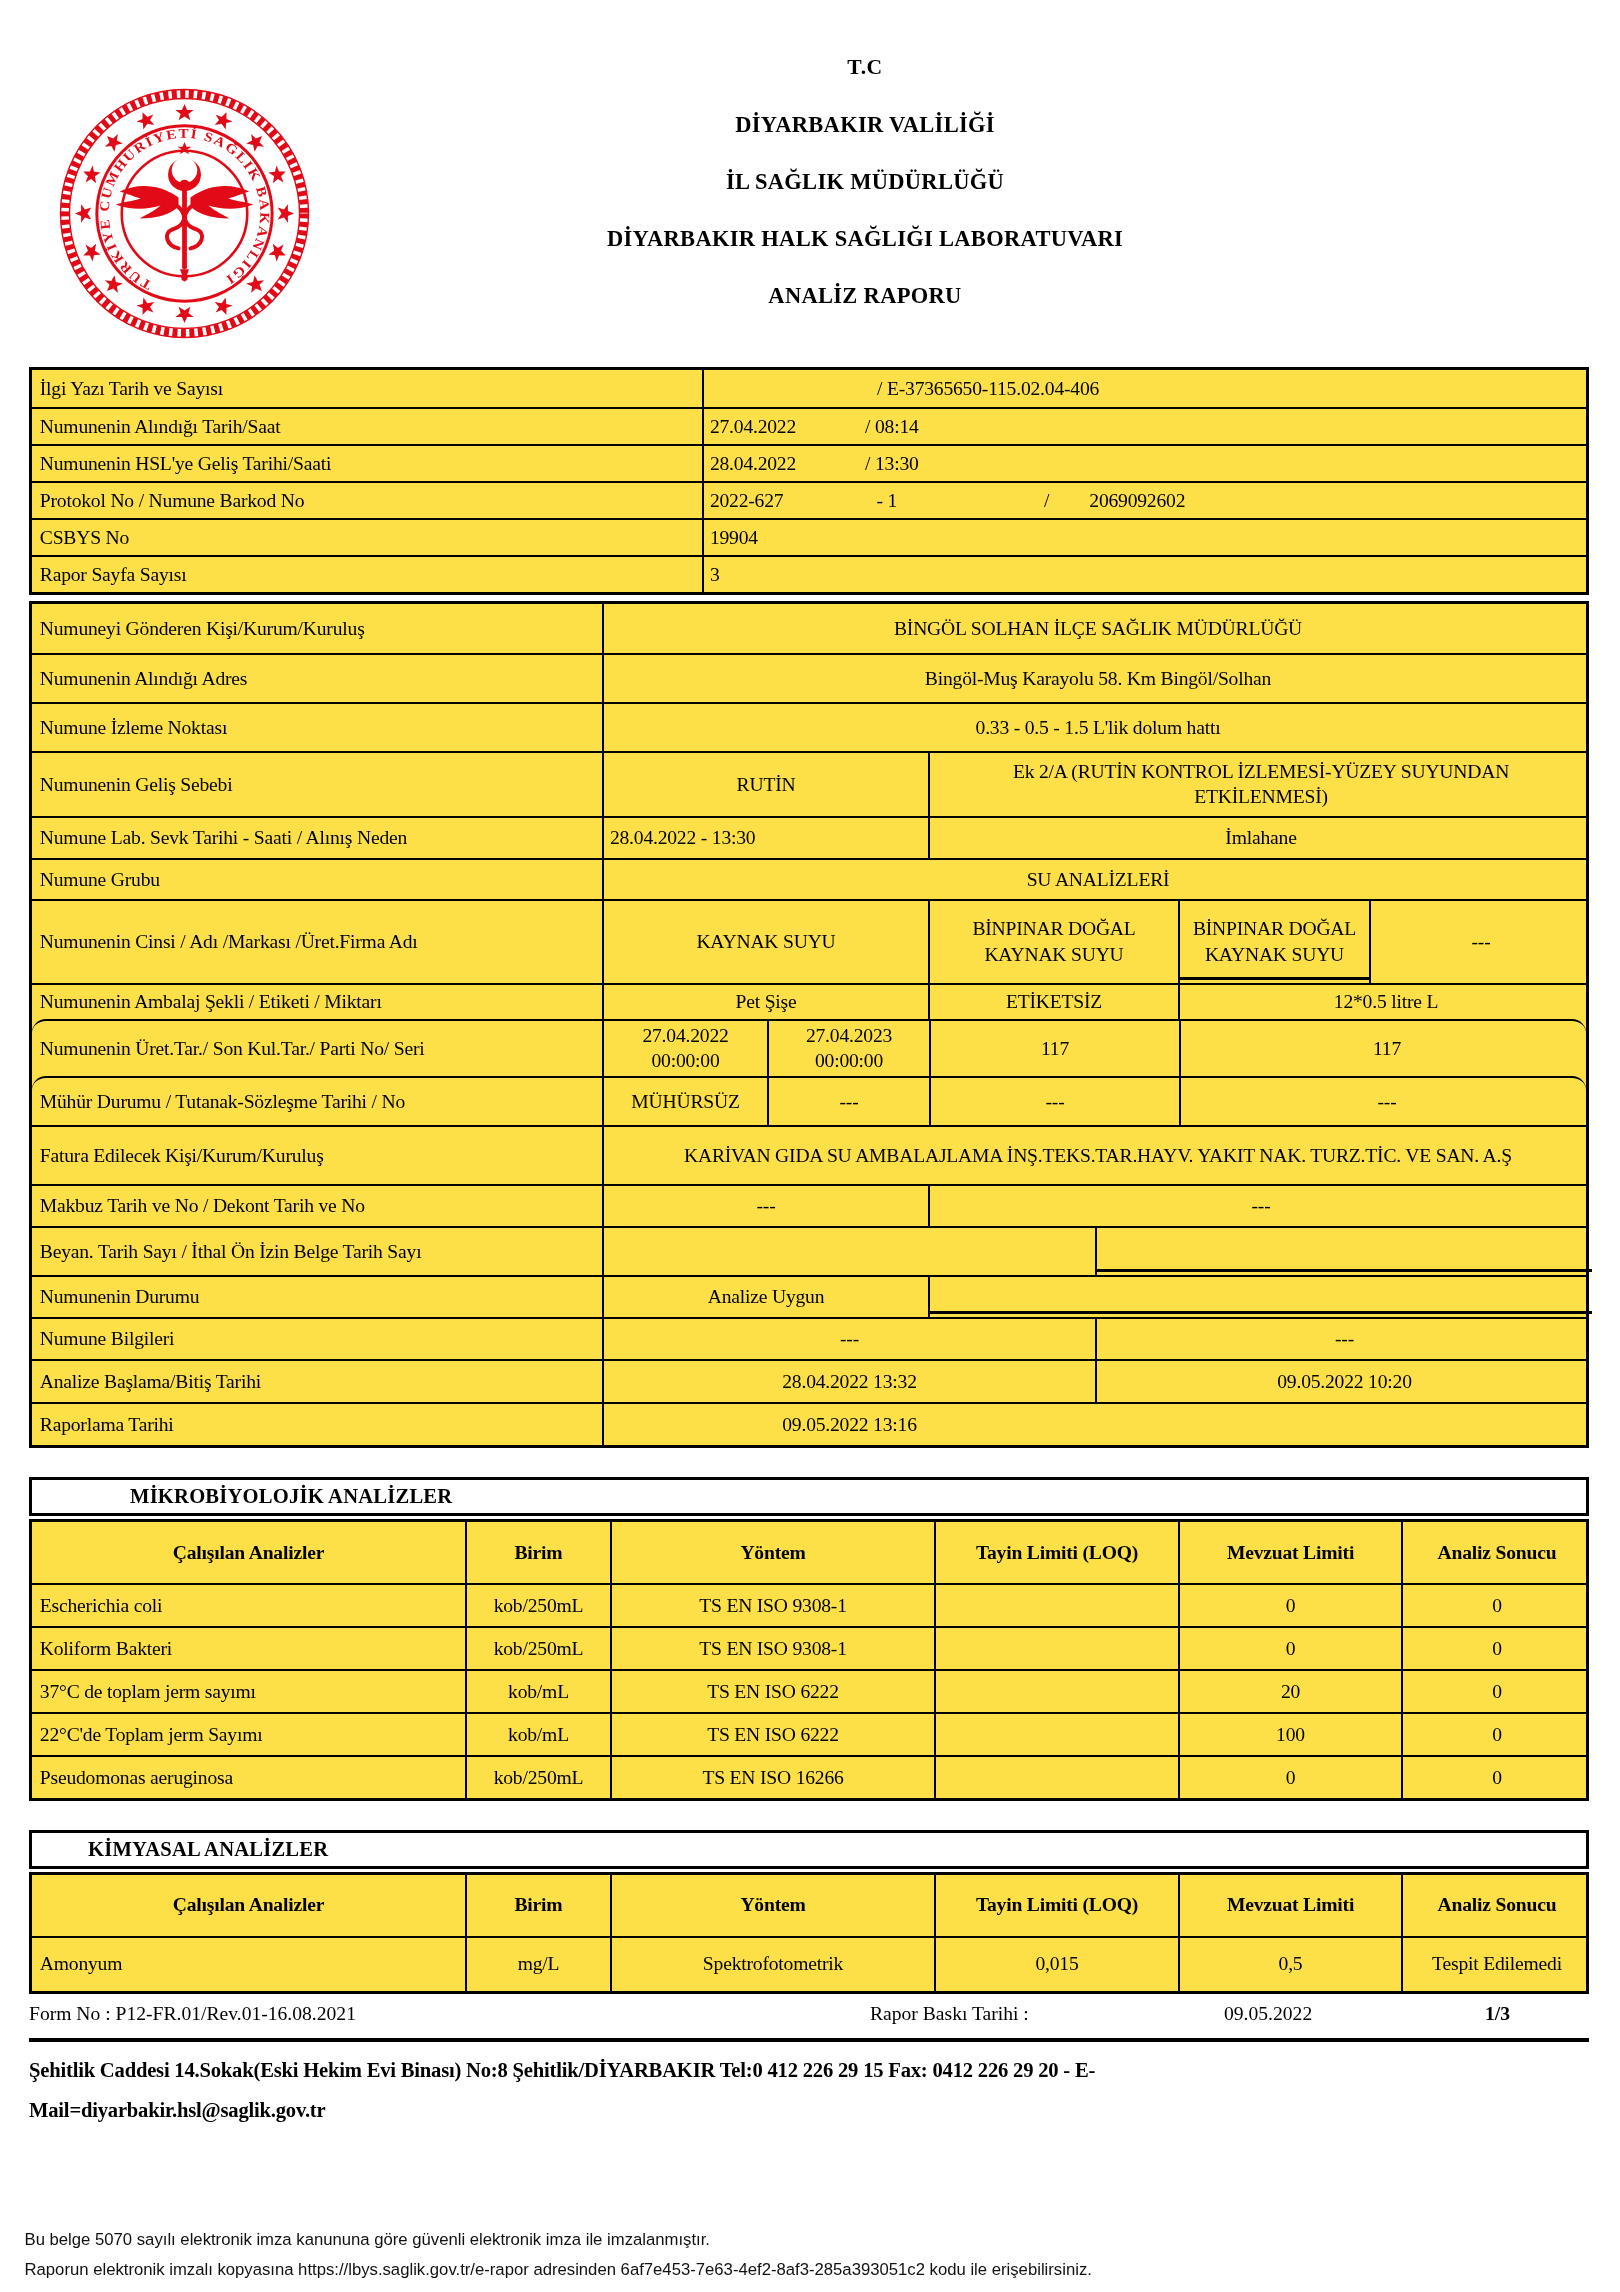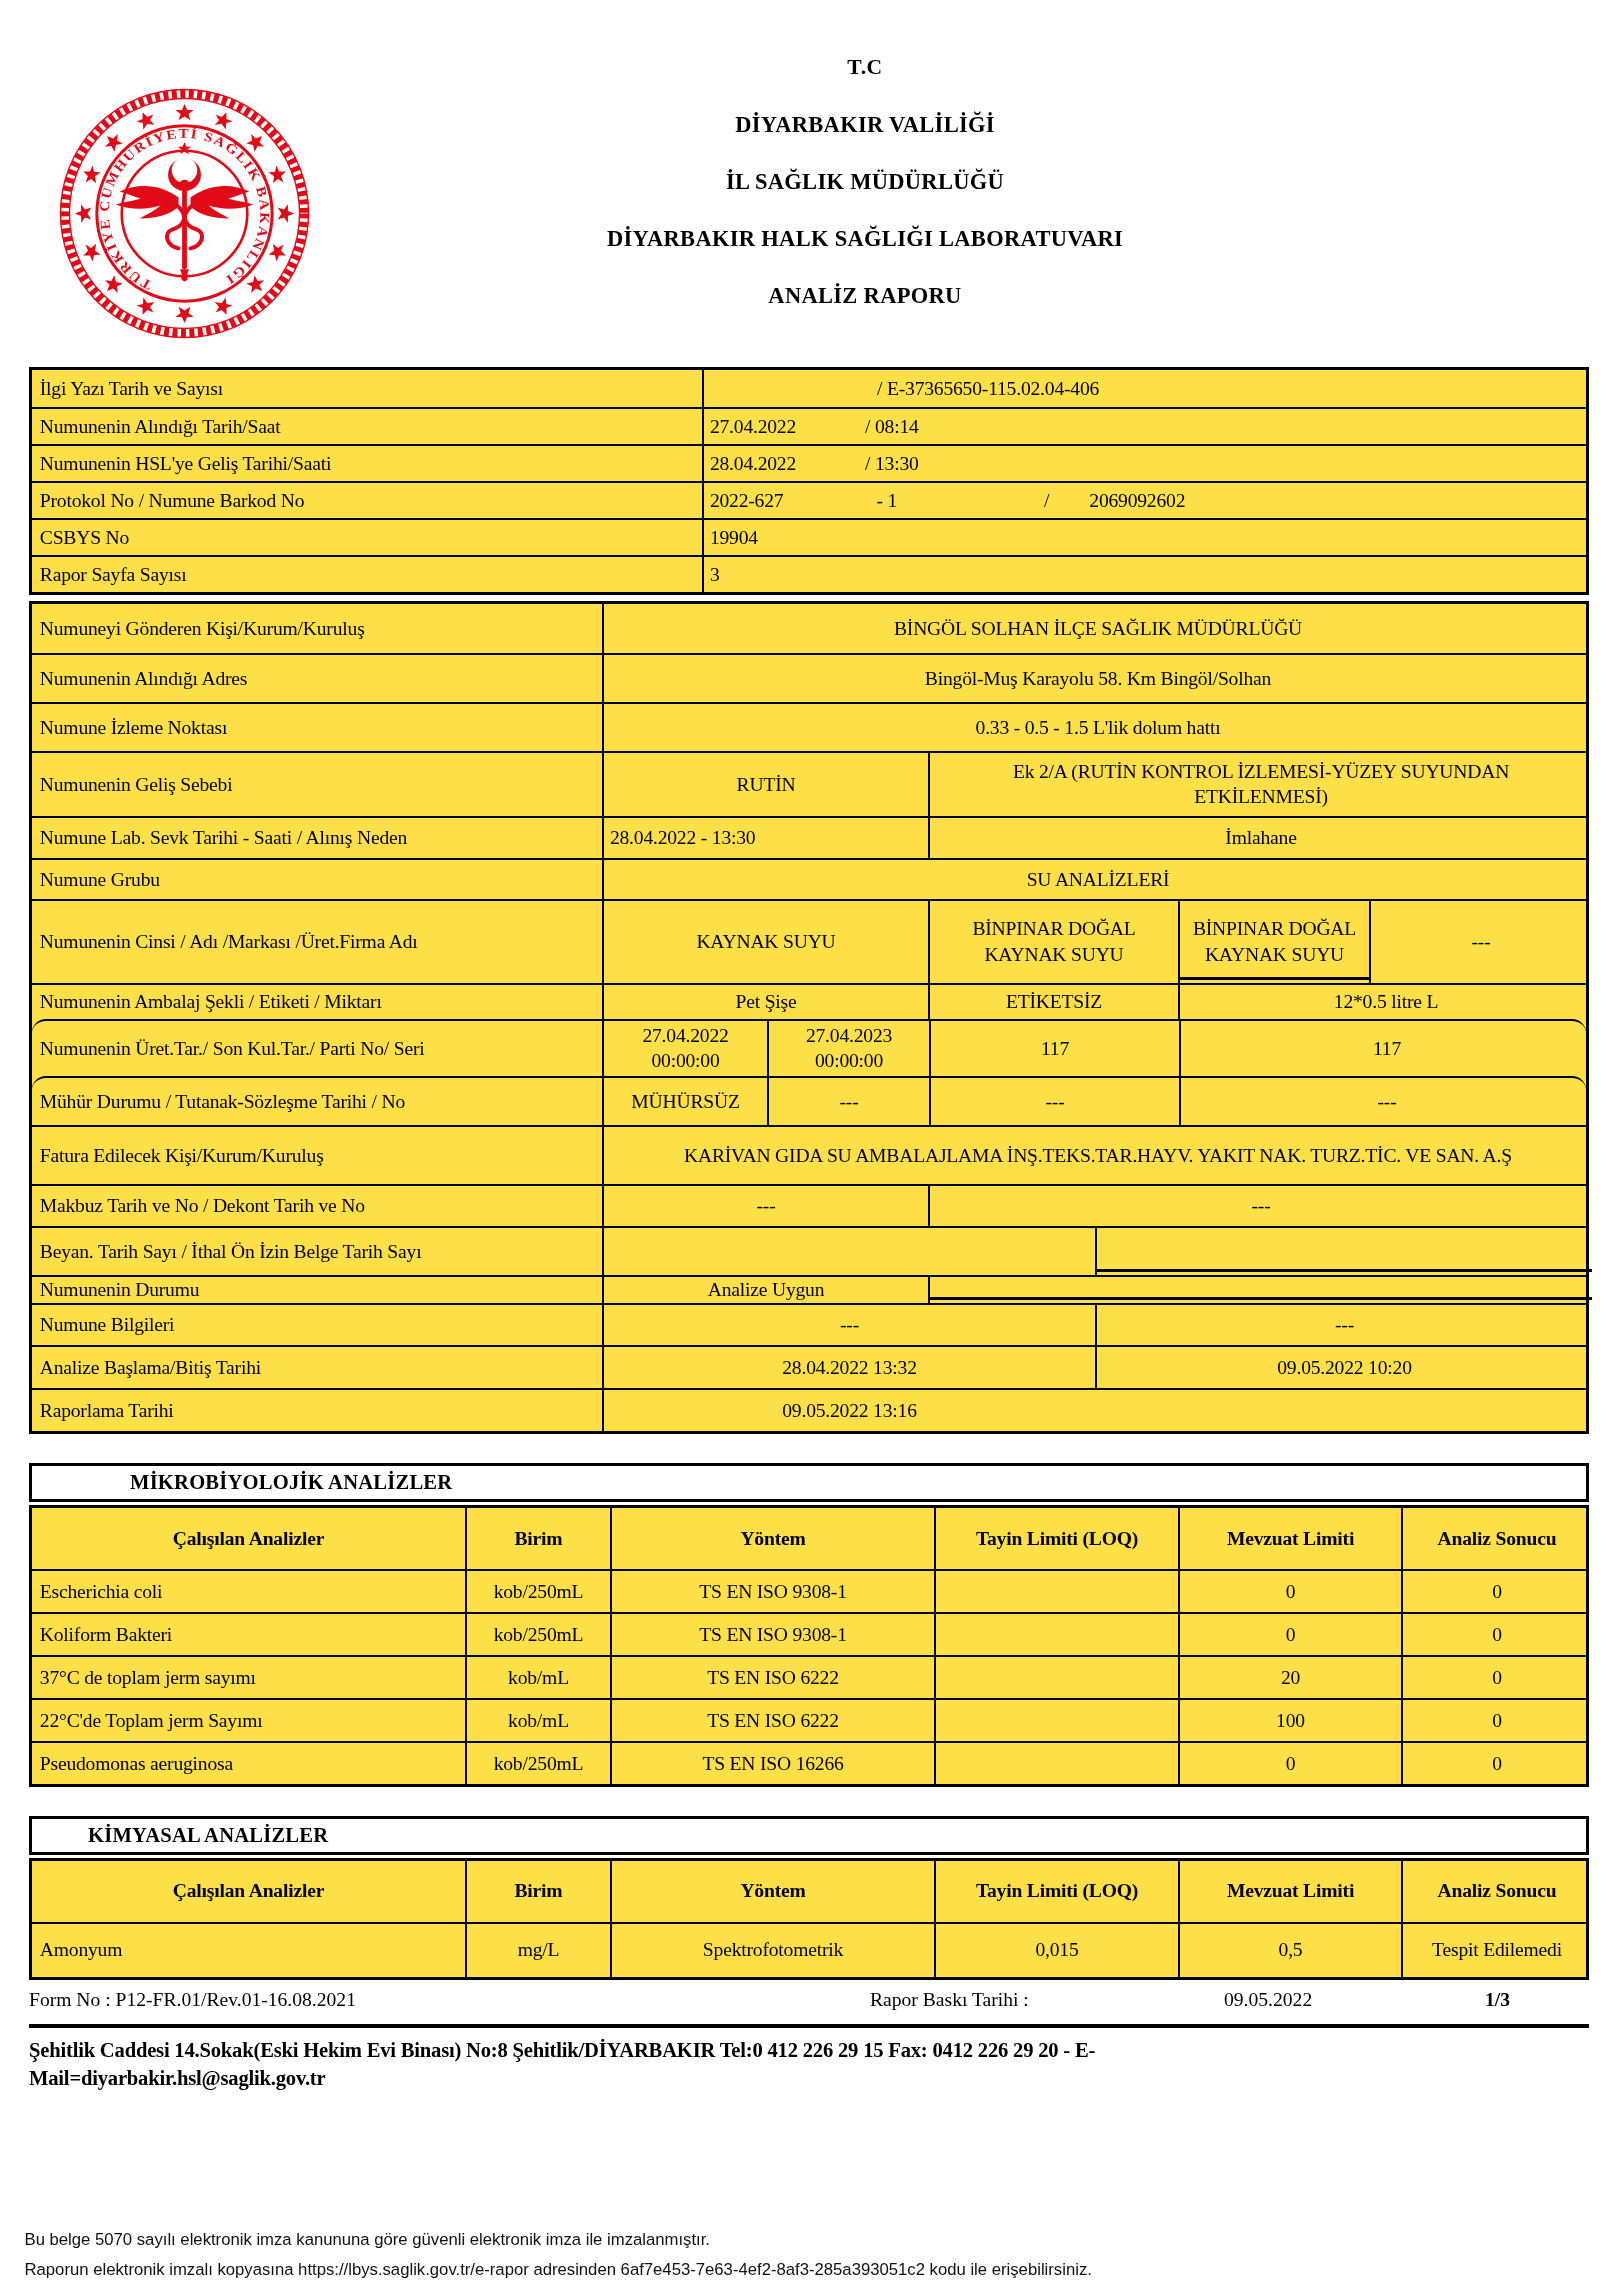--- a/index.html
+++ b/index.html
@@ -48,21 +48,21 @@
   .p2{margin-left:93px;} .p3{margin-left:147px;} .p4{margin-left:40px;}
 
   
   .frow{position:relative;height:31px;margin-top:7.8px;font-size:19.6px;}
   .frow span{position:absolute;top:2px;white-space:nowrap;}
   .f-form{left:0;}
   .f-plabel{left:841px;}
   .f-pdate{left:1155px;margin-left:40px;}
   .f-page{left:1456px;font-weight:bold;}
   .rule{height:3.9px;background:#000;margin-top:5.9px;}
-  .addr{font-weight:bold;font-size:20.6px;width:1318px;margin-top:7.8px;line-height:28px;letter-spacing:-0.2px;}
+  .addr{font-weight:bold;font-size:20.6px;width:1318px;margin-top:7.8px;line-height:40px;letter-spacing:-0.2px;}
   .esign{position:absolute;left:24.5px;bottom:7.8px;font-family:"Liberation Sans",sans-serif;
          font-size:16.7px;line-height:30px;color:#111;}
 </style>
 </head>
 <body>
 
 <div class="page">
 
   <svg class="seal" viewBox="0 0 256 256">
     <defs>
@@ -224,21 +224,21 @@
       <div class="row g2a" style="height:42px">
         <div class="lbl">Makbuz Tarih ve No /  Dekont Tarih ve No</div>
         <div class="c">---</div>
         <div class="c">---</div>
       </div>
       <div class="row g2e" style="height:49px">
         <div class="lbl">Beyan. Tarih Sayı / İthal Ön İzin Belge Tarih Sayı</div>
         <div class="c"></div>
         <div class="c inset"></div>
       </div>
-      <div class="row g2a" style="height:28px">
+      <div class="row g2a" style="height:42px">
         <div class="lbl">Numunenin Durumu</div>
         <div class="c">Analize Uygun</div>
         <div class="c inset"></div>
       </div>
       <div class="row g2e" style="height:42px">
         <div class="lbl">Numune Bilgileri</div>
         <div class="c">---</div>
         <div class="c">---</div>
       </div>
       <div class="row g2e" style="height:43px">

